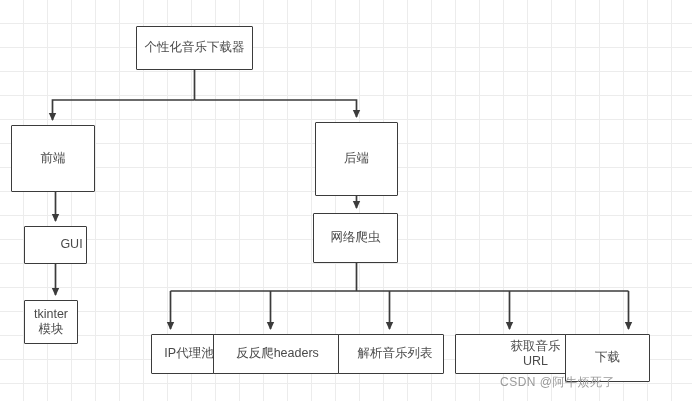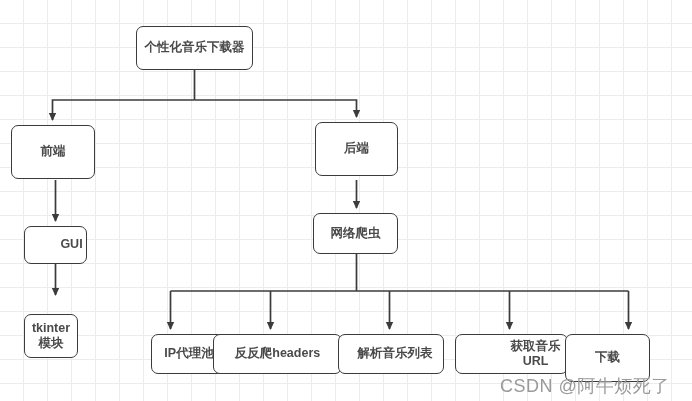--- a/index.html
+++ b/index.html
@@ -24,37 +24,36 @@
     position: absolute;
     left: 0;
     top: 0;
     width: 692px;
     height: 401px;
   }
   .node {
     position: absolute;
     box-sizing: border-box;
     border: 1.6px solid #3b3b3b;
-    border-radius: 7px;
+    border-radius: 1px;
     background: #ffffff;
     color: #4a4a4a;
     font-size: 12.5px;
     line-height: 1.22;
     display: flex;
     align-items: center;
     justify-content: center;
     text-align: center;
     white-space: pre-line;
     z-index: 2;
-    font-weight: bold;
   }
   .watermark {
     position: absolute;
     color: #9a9a9a;
-    font-size: 18px;
+    font-size: 12px;
     letter-spacing: 0.5px;
     z-index: 3;
     white-space: nowrap;
   }
 </style>
 </head>
 <body>
 
 <div id="canvas">
 
@@ -85,30 +84,30 @@
       <path d="M 170.5 291 L 170.5 329" marker-end="url(#arrow)"></path>
       <path d="M 270.5 291 L 270.5 329" marker-end="url(#arrow)"></path>
       <path d="M 389.5 291 L 389.5 329" marker-end="url(#arrow)"></path>
       <path d="M 509.5 291 L 509.5 329" marker-end="url(#arrow)"></path>
       <path d="M 628.5 291 L 628.5 329" marker-end="url(#arrow)"></path>
     </g>
   </svg>
 
   <div class="node" style="left:136px; top:26px; width:117px; height:44px;">个性化音乐下载器</div>
 
-  <div class="node" style="left:11px; top:125px; width:84px; height:54px;">前端</div>
+  <div class="node" style="left:11px; top:125px; width:84px; height:67px;">前端</div>
 
-  <div class="node" style="left:315px; top:122px; width:83px; height:54px;">后端</div>
+  <div class="node" style="left:315px; top:122px; width:83px; height:74px;">后端</div>
 
   <div class="node" style="left:24px; top:226px; width:63px; height:38px;padding-left:32px;">GUI</div>
 
-  <div class="node" style="left:24px; top:300px; width:54px; height:44px;margin-top:14px;">tkinter
+  <div class="node" style="left:24px; top:300px; width:54px; height:44px;">tkinter
 模块</div>
 
-  <div class="node" style="left:313px; top:213px; width:85px; height:41px;">网络爬虫</div>
+  <div class="node" style="left:313px; top:213px; width:85px; height:50px;">网络爬虫</div>
 
   <div class="node" style="left:151px; top:334px; width:76px; height:40px;">IP代理池</div>
 
   <div class="node" style="left:213px; top:334px; width:129px; height:40px;text-align:right;">反反爬headers</div>
 
   <div class="node" style="left:338px; top:334px; width:106px; height:40px;padding-left:8px;">解析音乐列表</div>
 
   <div class="node" style="left:455px; top:334px; width:113px; height:40px;padding-left:48px;">获取音乐URL</div>
 
   <div class="node" style="left:565px; top:334px; width:85px; height:48px;">下载</div>

